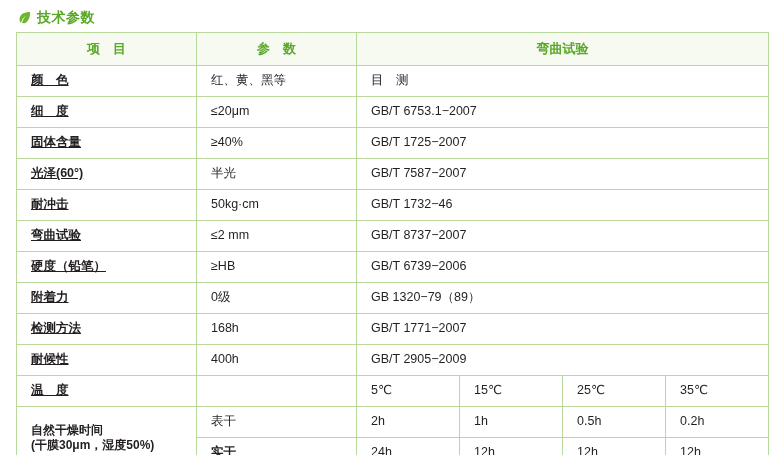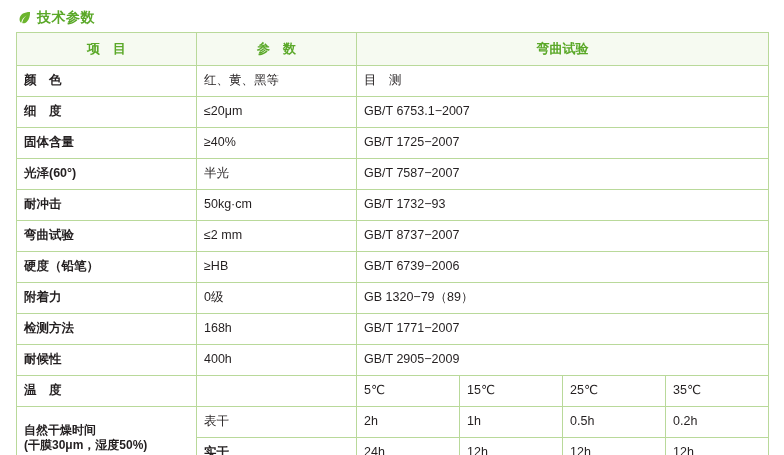--- a/index.html
+++ b/index.html
@@ -46,38 +46,39 @@
   
   table.spec {
     border-collapse: collapse;
     width: 752px;
     table-layout: fixed;
     font-size: 12.5px;
   }
   table.spec td, table.spec th {
     border: 1px solid #b9d99a;
     vertical-align: middle;
-    padding: 3px 7px;
+    padding: 3px 14px;
     height: 24px;
     font-weight: normal;
     color: #231f20;
     line-height: 1.25;
   }
   table.spec thead th {
     color: #5aa828;
     font-weight: bold;
     font-size: 13px;
     background: #f6faf1;
     height: 26px;
   }
   tbody tr td:first-child {
     font-weight: bold;
   }
   td.item-cell {
     font-weight: bold;
+    text-decoration: underline;
   }
   td.small-note {
     font-weight: bold;
     font-size: 12px;
     line-height: 1.35;
   }
   td.sub-hdr {
     font-weight: normal;
   }
 </style>
@@ -128,21 +129,21 @@
         <td colspan="4">GB/T 1725−2007</td>
       </tr>
       <tr>
         <td class="item-cell">光泽(60°)</td>
         <td>半光</td>
         <td colspan="4">GB/T 7587−2007</td>
       </tr>
       <tr>
         <td class="item-cell">耐冲击</td>
         <td>50kg·cm</td>
-        <td colspan="4">GB/T 1732−93</td>
+        <td colspan="4">GB/T 1732−46</td>
       </tr>
       <tr>
         <td class="item-cell">弯曲试验</td>
         <td>≤2 mm</td>
         <td colspan="4">GB/T 8737−2007</td>
       </tr>
       <tr>
         <td class="item-cell">硬度（铅笔）</td>
         <td>≥HB</td>
         <td colspan="4">GB/T 6739−2006</td>

